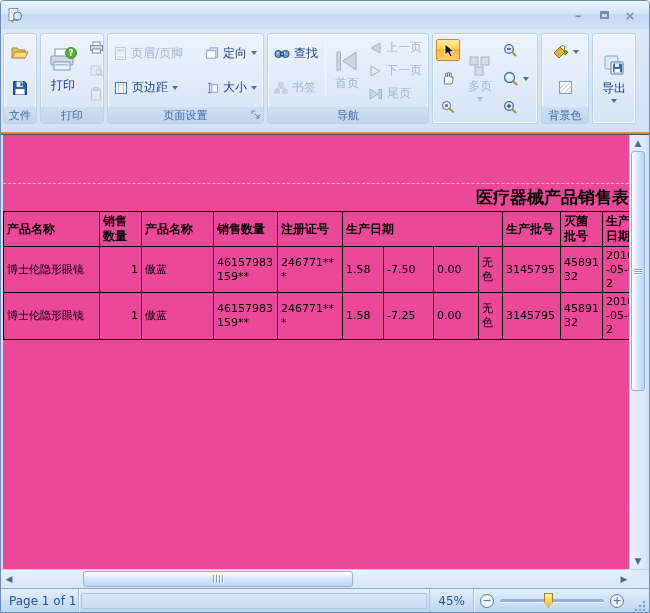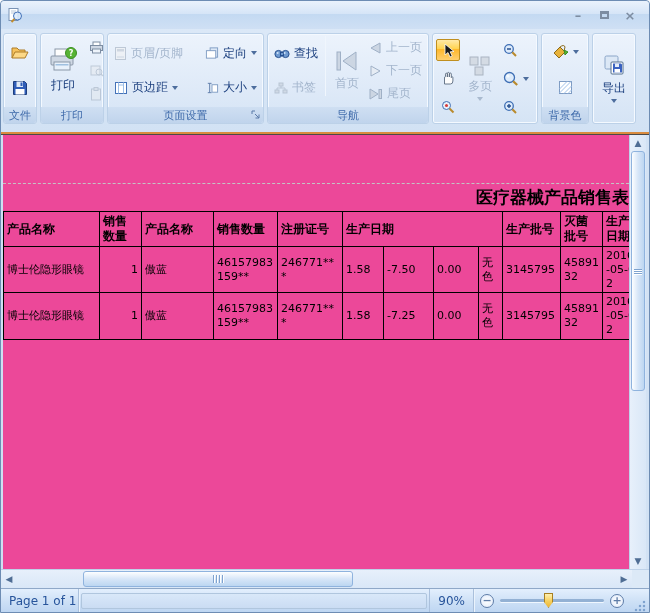--- a/index.html
+++ b/index.html
@@ -491,21 +491,21 @@
     <span class="sarrow">▶</span>
     <div class="hcorner"></div>
   </div>
 
   <div class="statusbar">
     <div class="sb-cell" style="width:78px">
       <span>Page 1 of 1</span>
     </div>
     <div class="sb-pane"></div>
     <div class="sb-cell" style="border-left:1px solid #aac0dc">
-      <span>90%</span>
+      <span>45%</span>
     </div>
     <div class="zoomctl">
       <span class="zbtn">−</span>
       <span class="ztrack">
         <span class="zthumb"></span>
       </span>
       <span class="zbtn">+</span>
     </div>
     <div class="resize-grip"></div>
   </div>

